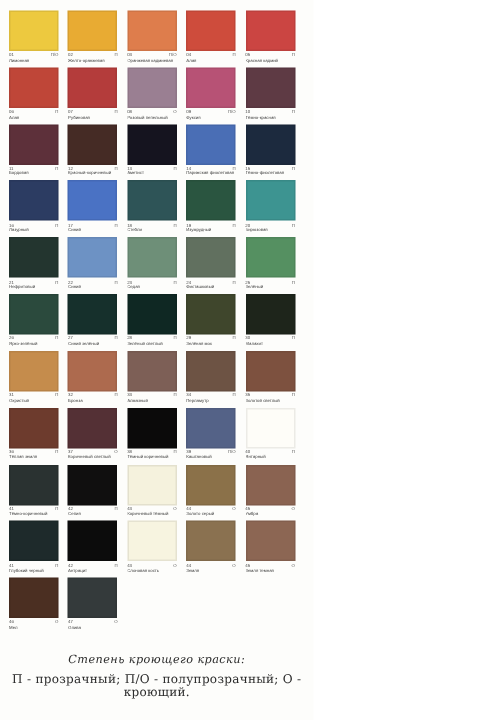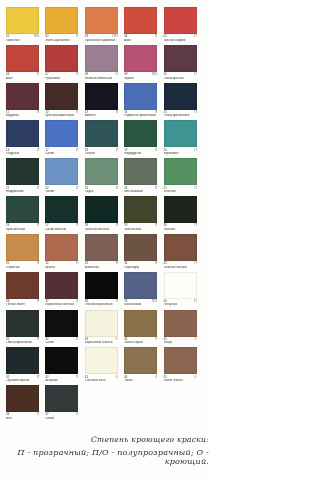--- a/index.html
+++ b/index.html
@@ -64,33 +64,32 @@
     margin-top: 0.6px;
     line-height: 1.05;
     white-space: nowrap;
     overflow: hidden;
   }
   .legend {
     position: absolute;
     left: 0;
     right: 0;
     bottom: 14px;
-    text-align: right;
+    text-align: center;
   }
   .legend-title {
     font-family: "DejaVu Serif", serif;
     font-style: italic;
     font-size: 7.5px;
     color: #2a2a2a;
     letter-spacing: 0.3px;
     margin-bottom: 4px;
   }
   .legend-key {
     font-family: "DejaVu Serif", serif;
-    font-style: italic;
     font-size: 8px;
     color: #2a2a2a;
     letter-spacing: 0.2px;
   }
 </style>
 </head>
 <body>
 
 <div id="sheet">
 

